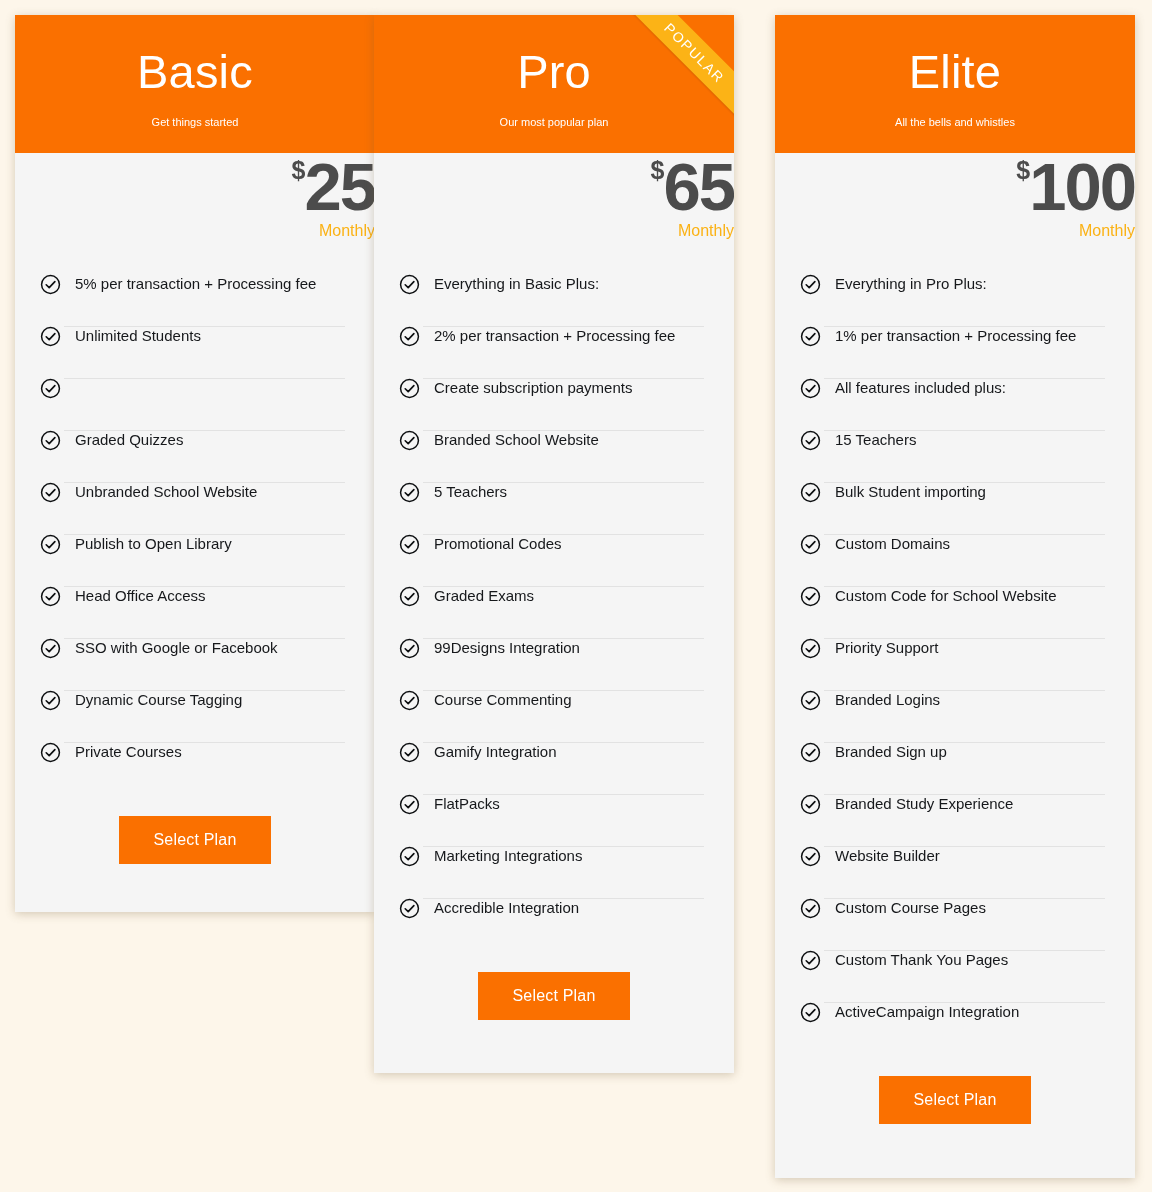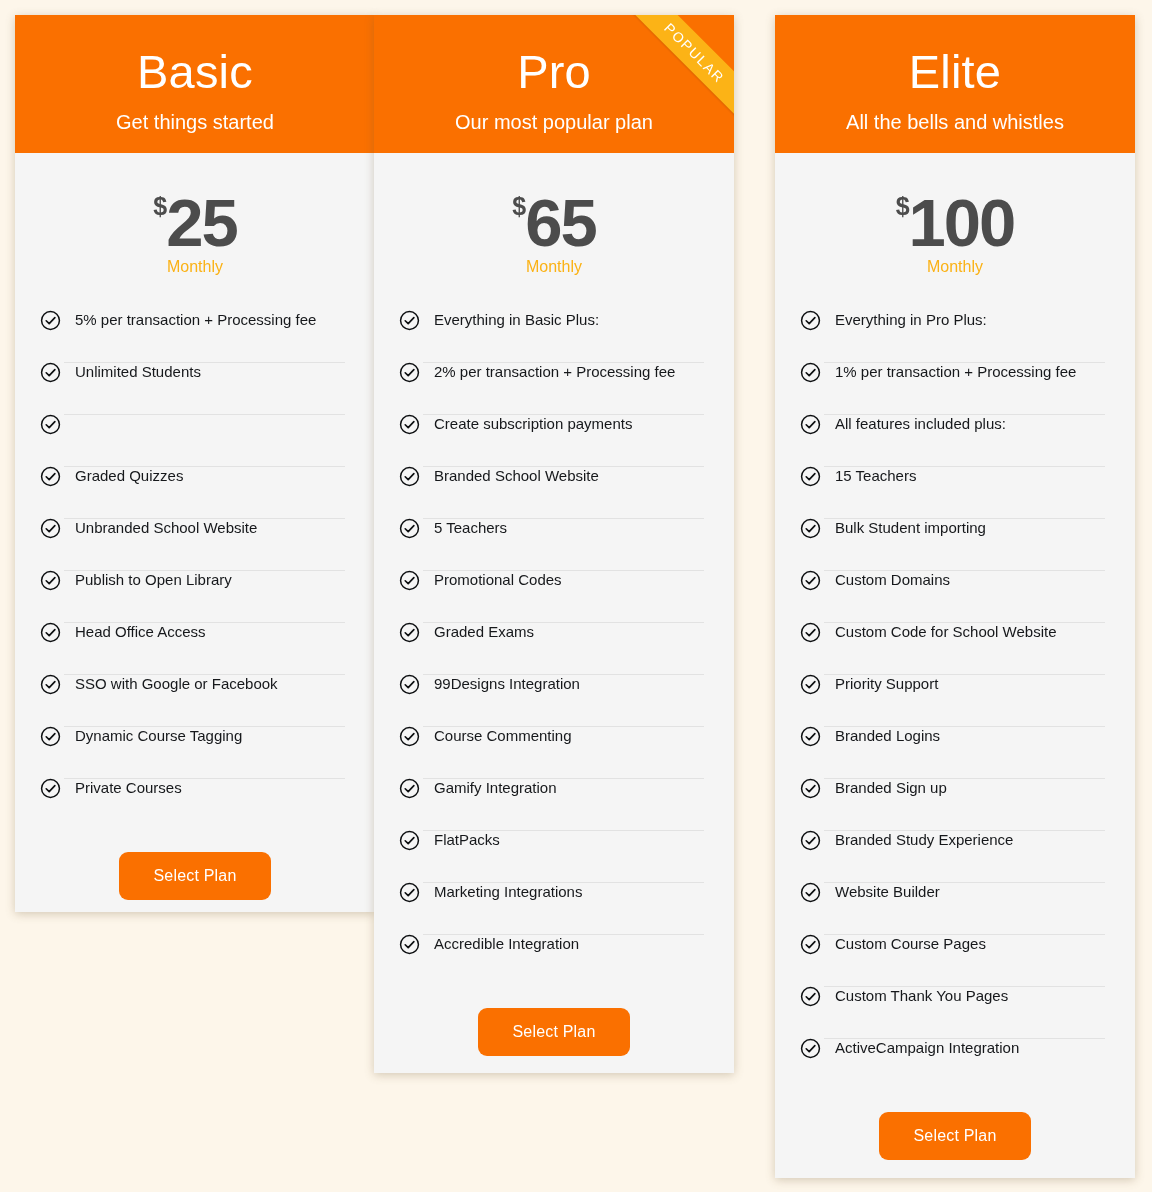--- a/index.html
+++ b/index.html
@@ -47,21 +47,21 @@
     font-size: 47px;
     line-height: 52px;
     font-weight: 400;
     color: #ffffff;
     letter-spacing: 0.2px;
     text-align: center;
   }
   .plan-tagline {
     margin: 0;
     padding-top: 15px;
-    font-size: 20px;
+    font-size: 11px;
     line-height: 18px;
     font-weight: 400;
     color: #ffffff;
   }
 
   
   .ribbon {
     position: absolute;
     top: 23px;
     right: -43px;
@@ -77,22 +77,21 @@
     text-align: center;
     line-height: 30px;
     font-size: 14px;
     letter-spacing: 1.6px;
     color: #ffffff;
     font-weight: 400;
   }
 
   
   .price-block {
-    text-align: center;
-    padding-top: 36px;
+    text-align: right;
   }
   .price-row {
     display: inline-block;
     position: relative;
     color: #4c4c4c;
   }
   .price-currency {
     font-size: 25px;
     font-weight: bold;
     vertical-align: top;
@@ -153,21 +152,21 @@
   .cta-wrap {
     text-align: center;
     padding-top: 22px;
     padding-bottom: 30px;
   }
   .select-plan-button {
     display: inline-block;
     background: #fa7000;
     color: #ffffff;
     border: none;
-    border-radius: 9px;
+    border-radius: 0;
     font-family: "Liberation Sans", sans-serif;
     font-size: 16px;
     line-height: 18px;
     padding: 15px 34px;
     cursor: pointer;
     letter-spacing: 0.2px;
   }
 </style>
 </head>
 <body>

